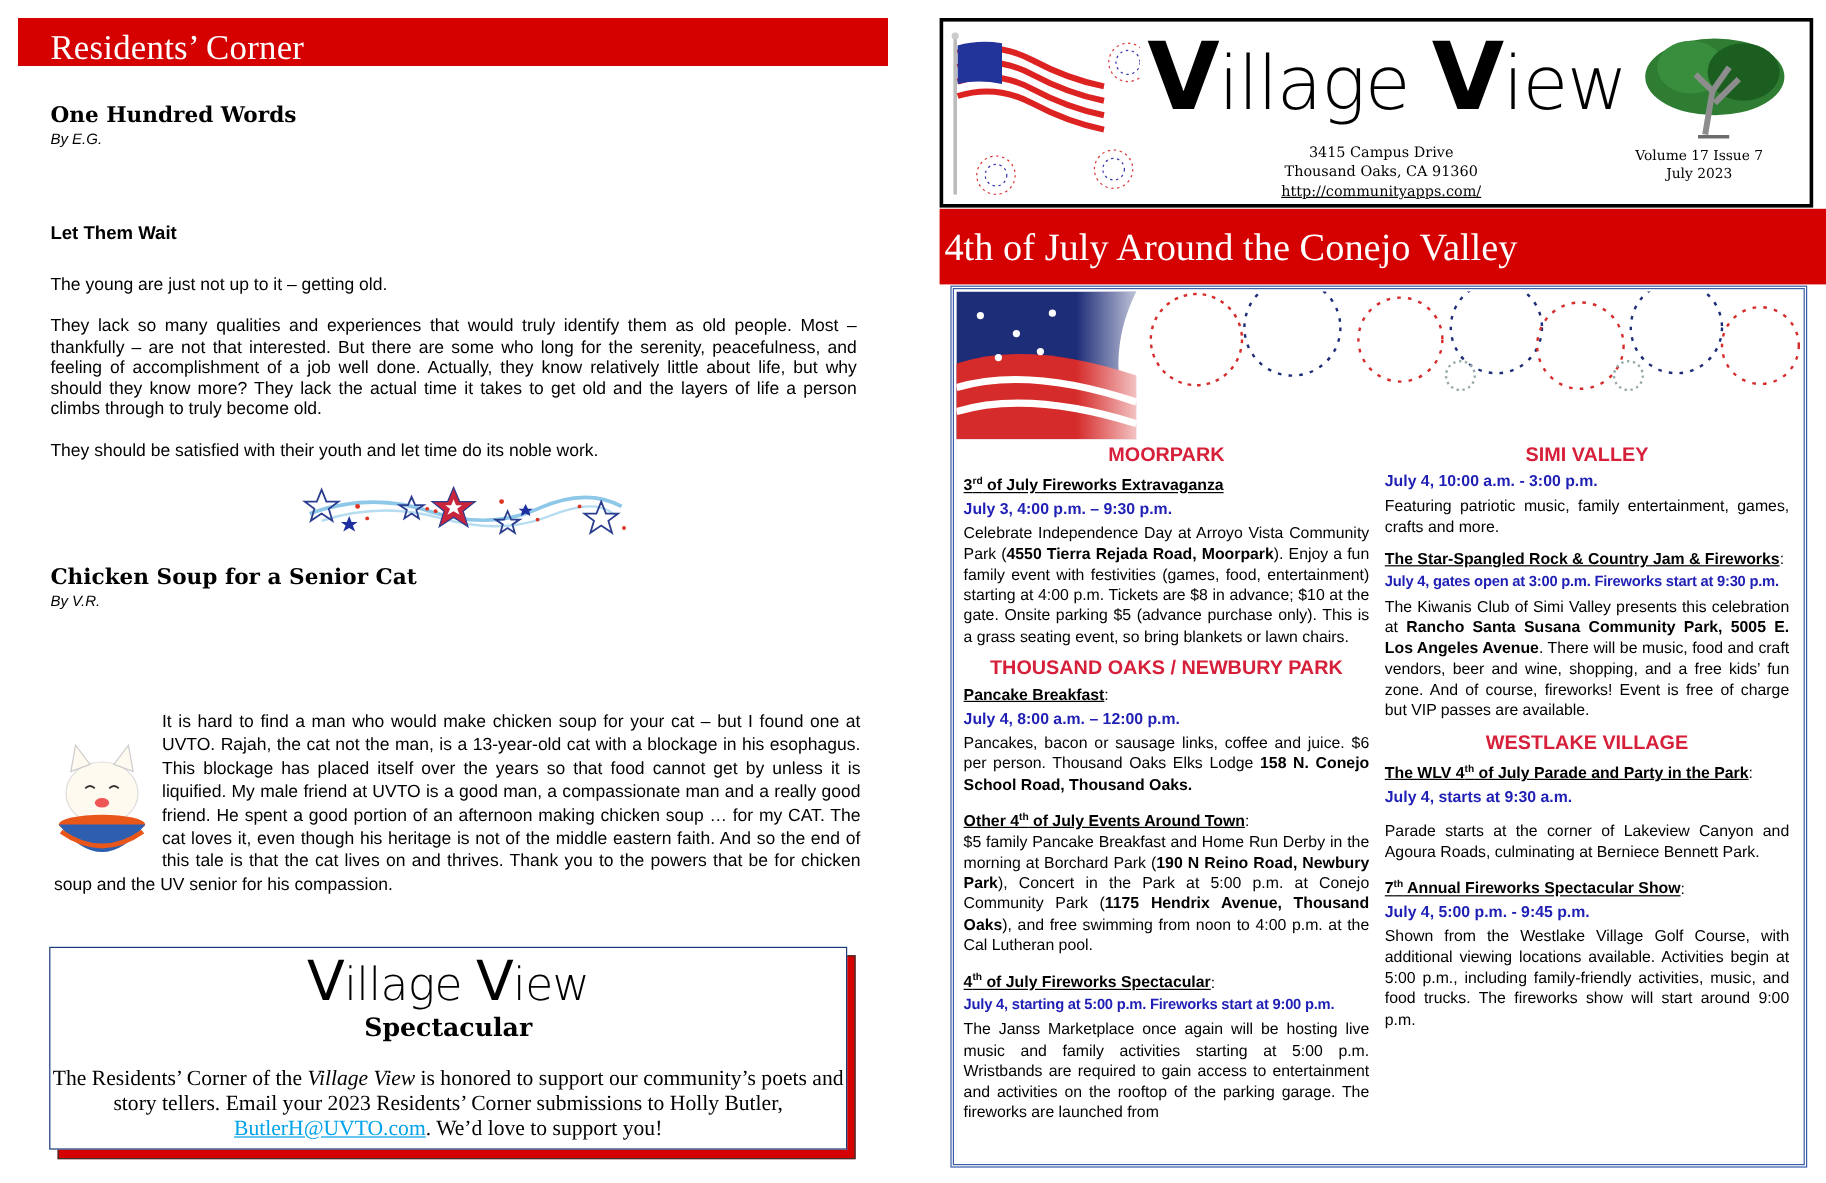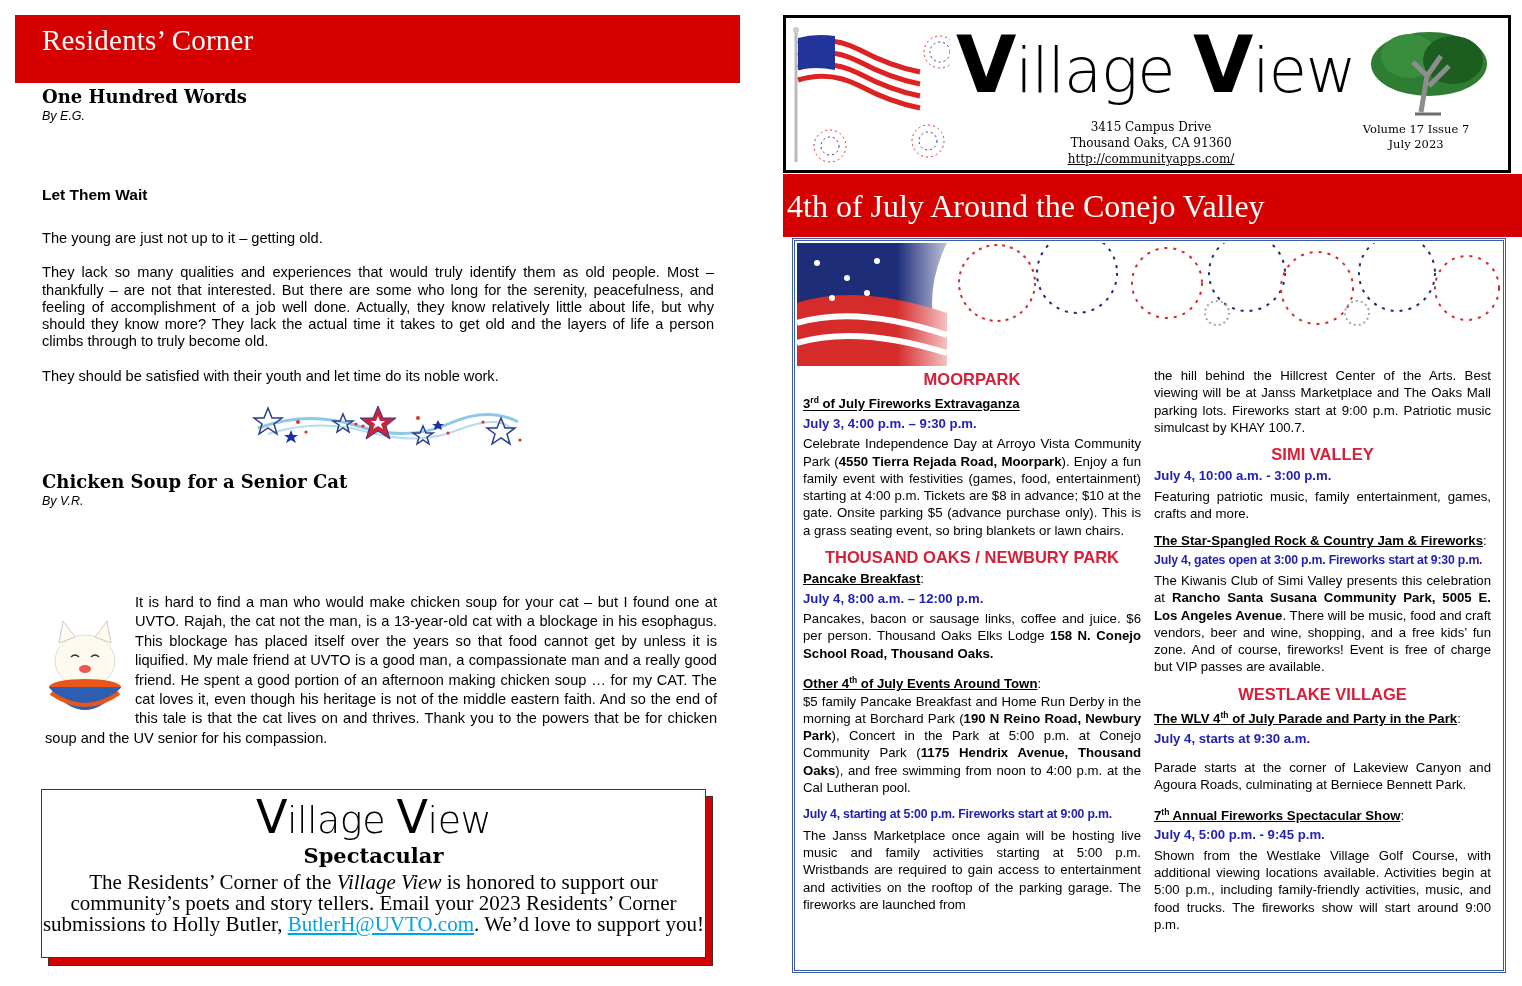--- a/index.html
+++ b/index.html
@@ -1,38 +1,38 @@
 <!DOCTYPE html>
 <html><head>
 <meta charset="utf-8">
 <style>
   * { box-sizing: border-box; margin: 0; padding: 0; }
   html, body { width: 1522px; height: 986px; background: #ffffff; overflow: hidden; }
   body { position: relative; font-family: "Liberation Sans", sans-serif; color: #000; }
 
   
   .left { position: absolute; left: 0; top: 0; width: 760px; height: 986px; }
-  .rc-banner { position: absolute; left: 15px; top: 15px; width: 725px; height: 68px; background: #d50000; }
+  .rc-banner { position: absolute; left: 15px; top: 15px; width: 725px; height: 40px; background: #d50000; }
   .rc-banner h1 { font-family: "Liberation Serif", serif; font-weight: normal; color: #fff; font-size: 29px; position: absolute; left: 27px; top: 9px; letter-spacing: 0.2px; }
   .story-title { position: absolute; left: 42px; font-family: "DejaVu Serif", serif; font-weight: bold; font-size: 18px; }
   .byline { position: absolute; left: 42px; font-style: italic; font-size: 12.5px; }
   .sub-title { position: absolute; left: 42px; font-weight: bold; font-size: 15.5px; }
   .body-text { position: absolute; left: 42px; width: 672px; font-size: 14.6px; line-height: 17.3px; text-align: justify; }
   .body-text p { margin-bottom: 17px; }
   .divider-stars { position: absolute; left: 248px; top: 400px; width: 275px; height: 46px; }
 
   .soup-text { position: absolute; left: 45px; top: 593px; width: 672px; font-size: 14.6px; line-height: 19.4px; text-align: justify; }
   .cat-img { float: left; width: 80px; height: 112px; margin: 2px 10px 0 0; position: relative; }
 
   .sub-box-shadow { position: absolute; left: 48px; top: 796px; width: 665px; height: 170px; background: #d50000; border: 1px solid #333; }
   .sub-box { position: absolute; left: 41px; top: 789px; width: 665px; height: 169px; background: #fff; border: 1.5px solid #1a3a7a; text-align: center; }
   .vv-small { font-family: "DejaVu Sans", sans-serif; font-size: 38px; font-weight: 300; letter-spacing: -0.5px; margin-top: 6px; line-height: 42px; }
   .vv-small b { font-size: 46px; }
   .sub-head { font-family: "DejaVu Serif", serif; font-weight: bold; font-size: 21px; margin-top: 2px; }
-  .sub-body { font-family: "Liberation Serif", serif; font-size: 21px; line-height: 21px; margin-top: 4px; }
+  .sub-body { font-family: "Liberation Serif", serif; font-size: 18px; line-height: 21px; margin-top: 20px; }
   .sub-body a { color: #00a2e8; text-decoration: underline; }
 
   
   .masthead { position: absolute; left: 783px; top: 15px; width: 728px; height: 158px; border: 3px solid #000; background: #fff; }
   .vv-big { position: absolute; left: 170px; top: 12px; font-family: "DejaVu Sans", sans-serif; font-size: 62px; font-weight: 300; letter-spacing: -1px; line-height: 70px; }
   .vv-big b { font-size: 78px; font-weight: bold; }
   .addr { position: absolute; left: 250px; top: 101px; width: 230px; text-align: center; font-family: "DejaVu Serif", serif; font-size: 12px; line-height: 16px; }
   .addr a { color: #000; text-decoration: underline; }
   .vol { position: absolute; left: 570px; top: 104px; width: 120px; text-align: center; font-family: "DejaVu Serif", serif; font-size: 11.5px; line-height: 15px; }
   .flag-art { position: absolute; left: 4px; top: 8px; width: 160px; height: 140px; }
@@ -203,26 +203,26 @@
     <div class="ev-desc"><span>Celebrate Independence Day at Arroyo Vista Community Park (</span><b>4550 Tierra Rejada Road, Moorpark</b><span>). Enjoy a fun family event with festivities (games, food, entertainment) starting at 4:00 p.m. Tickets are $8 in advance; $10 at the gate. Onsite parking $5 (advance purchase only).  This is a grass seating event, so bring blankets or lawn chairs.</span></div>
 
     <div class="region">THOUSAND OAKS / NEWBURY PARK</div>
     <div class="ev-title"><span>Pancake Breakfast</span><span style="font-weight:normal;text-decoration:none;display:inline-block">:</span></div>
     <div class="ev-time">July 4, 8:00 a.m. – 12:00 p.m.</div>
     <div class="ev-desc"><span>Pancakes, bacon or sausage links, coffee and juice. $6 per person. Thousand Oaks Elks Lodge </span><b>158 N. Conejo School Road, Thousand Oaks.</b></div>
 
     <div class="ev-title"><span>Other 4</span><sup>th</sup><span> of July Events Around Town</span><span style="font-weight:normal;text-decoration:none;display:inline-block">:</span></div>
     <div class="ev-desc"><span>$5 family Pancake Breakfast and Home Run Derby in the morning at Borchard Park (</span><b>190 N Reino Road, Newbury Park</b><span>), Concert in the Park at 5:00 p.m. at Conejo Community Park (</span><b>1175 Hendrix Avenue, Thousand Oaks</b><span>), and free swimming from noon to 4:00 p.m. at the Cal Lutheran pool.</span></div>
 
+    <div class="ev-title"><span>4</span><sup>th</sup><span> of July Fireworks Spectacular</span><span style="font-weight:normal;text-decoration:none;display:inline-block">:</span></div>
     <div class="ev-time sm">July 4, starting at 5:00 p.m. Fireworks start at 9:00 p.m.</div>
     <div class="ev-desc">The Janss Marketplace once again will be hosting live music and family activities starting at 5:00 p.m. Wristbands are required to gain access to entertainment and activities on the rooftop of the parking garage. The fireworks are launched from</div>
   </div>
 
   <div class="col col-right">
-    <div class="ev-desc">the hill behind the Hillcrest Center of the Arts. Best viewing will be at Janss Marketplace and The Oaks Mall parking lots. Fireworks start at 9:00 p.m. Patriotic music simulcast by KHAY 100.7.</div>
 
     <div class="region">SIMI VALLEY</div>
     <div class="ev-time">July 4, 10:00 a.m. - 3:00 p.m.</div>
     <div class="ev-desc">Featuring patriotic music, family entertainment, games, crafts and more.</div>
 
     <div class="ev-title"><span>The Star-Spangled Rock &amp; Country Jam &amp; Fireworks</span><span style="font-weight:normal;text-decoration:none;display:inline-block">:</span></div>
     <div class="ev-time sm">July 4, gates open at 3:00 p.m. Fireworks start at 9:30 p.m.</div>
     <div class="ev-desc"><span>The Kiwanis Club of Simi Valley presents this celebration at </span><b>Rancho Santa Susana Community Park, 5005 E. Los Angeles Avenue</b><span>. There will be music, food and craft vendors, beer and wine, shopping, and a free kids’ fun zone. And of course, fireworks! Event is free of charge but VIP passes are available.</span></div>
 
     <div class="region">WESTLAKE VILLAGE</div>

